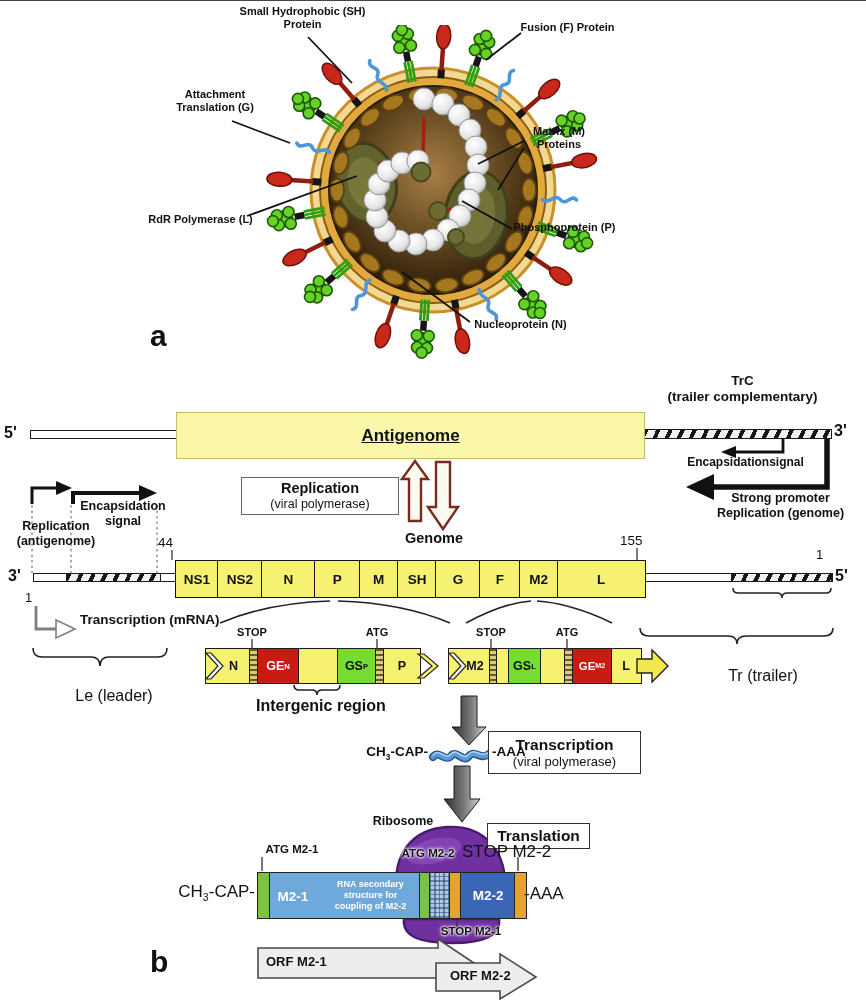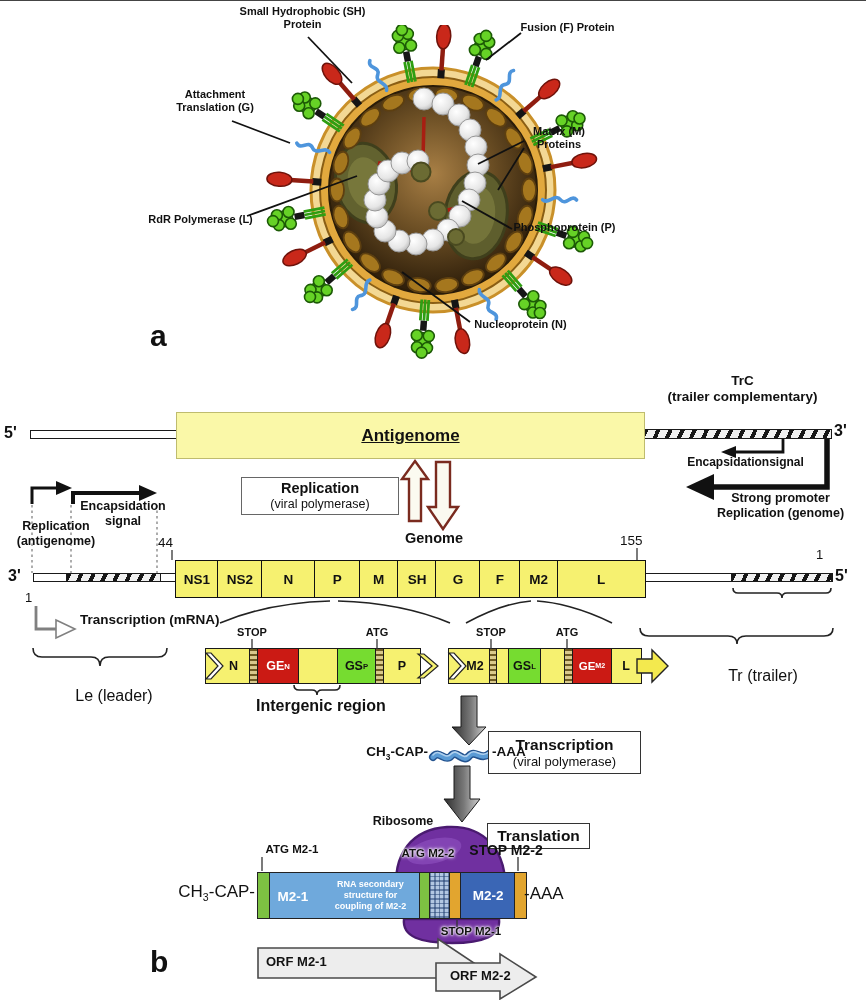--- a/index.html
+++ b/index.html
@@ -499,21 +499,21 @@
     <span>CH</span><sub>3</sub><span>-CAP-</span>
   </div>
   <div class="lbl" style="left:492px;top:744px;font-size:13.5px;font-weight:600;"><span>-AAA</span></div>
   <div class="outline-box" style="left:487px;top:779px;width:101px;height:24px;border:1.5px solid #333;margin-top:44px;">
     <span style="font-size:15.5px;font-weight:600;">Translation</span>
   </div>
 
   <div class="lbl ctr" style="left:370px;top:814px;width:66px;font-size:12.5px;font-weight:600;"><span>Ribosome</span></div>
   <div class="lbl ctr" style="left:250px;top:842px;width:84px;font-size:11.5px;font-weight:bold;"><span>ATG M2-1</span></div>
   <div class="lbl ctr halo" style="left:386px;top:846px;width:84px;font-size:11.5px;font-weight:bold;z-index:2;"><span>ATG M2-2</span></div>
-  <div class="lbl ctr" style="left:462px;top:842px;width:88px;font-size:14px;font-weight:bold;"><span>STOP M2-2</span></div>
+  <div class="lbl ctr" style="left:462px;top:842px;width:88px;font-size:17px;font-weight:normal;"><span>STOP M2-2</span></div>
 
   <div class="lbl rt" style="left:156px;top:882px;width:99px;font-size:17px;font-weight:500;">
     <span>CH</span><sub>3</sub><span>-CAP-</span>
   </div>
 
   <div class="mrow" style="left:257px;top:872px;height:47px;">
     <div class="mseg mgreen" style="width:12px;"></div>
     <div class="mseg mblue1" style="width:149px;">
       <span style="position:absolute;left:7px;top:50%;transform:translateY(-50%);color:#fff;font-weight:bold;font-size:13.5px;">M2-1</span>
       <div style="position:absolute;right:2px;top:50%;transform:translateY(-50%);width:94px;text-align:center;color:#fff;font-weight:bold;font-size:9px;line-height:1.25;">

